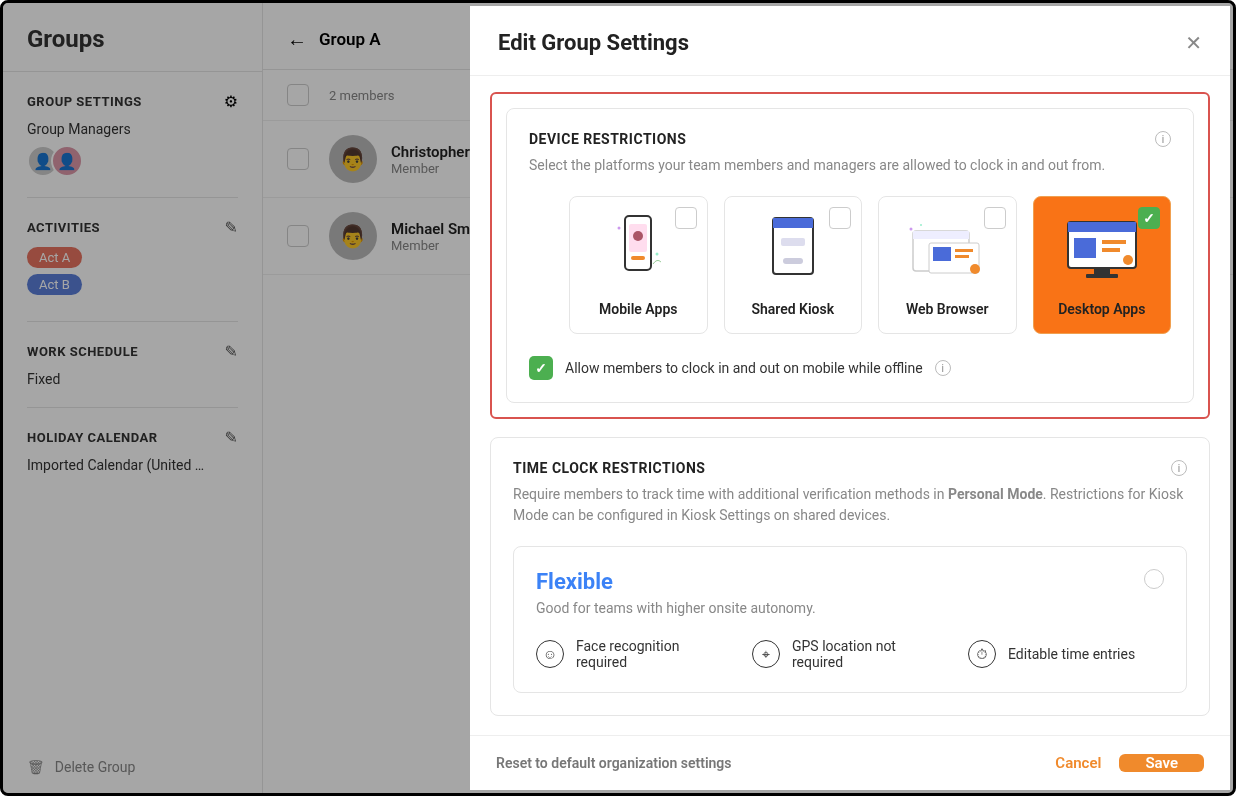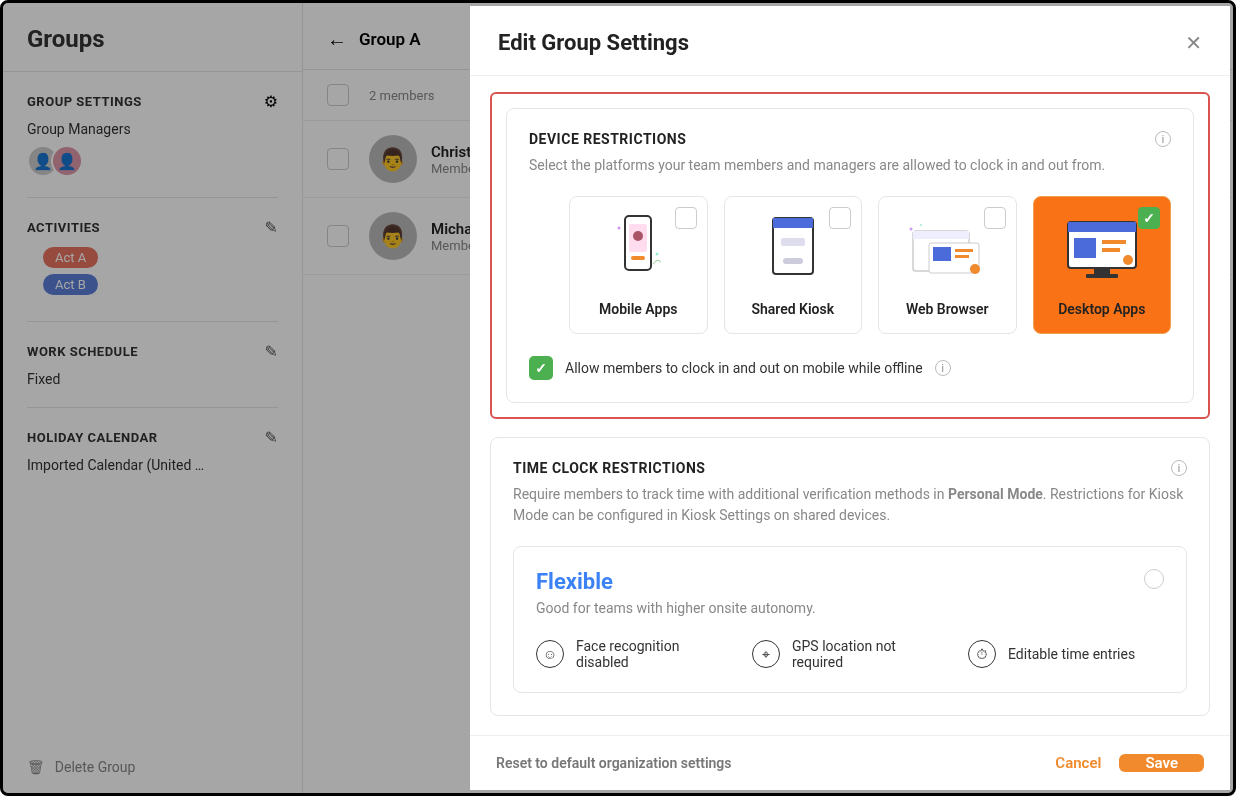--- a/index.html
+++ b/index.html
@@ -1,28 +1,28 @@
 <!DOCTYPE html>
 <html><head>
 <meta charset="utf-8">
 <style>
 * { margin:0; padding:0; box-sizing:border-box; font-family:-apple-system,BlinkMacSystemFont,'Segoe UI',Roboto,sans-serif; }
 body { background:#fff; width:1236px; height:796px; overflow:hidden; position:relative; border:3px solid #000; border-radius:8px; }
 .page { display:flex; height:100%; }
-.sidebar { width:300px; border-right:1px solid #e5e5e5; display:flex; flex-direction:column; }
+.sidebar { width:260px; border-right:1px solid #e5e5e5; display:flex; flex-direction:column; }
 .page-title { font-size:24px; font-weight:700; color:#333; padding:22px 24px 18px; border-bottom:1px solid #e5e5e5; }
 .side-content { padding:20px 24px; flex:1; overflow:auto; }
 .side-row { display:flex; align-items:center; justify-content:space-between; margin-bottom:10px; }
 .side-heading { font-size:13px; font-weight:700; letter-spacing:.5px; color:#333; }
 .side-sub { font-size:14px; color:#333; margin-bottom:8px; }
 .avatars { display:flex; }
 .avatar-sm { width:32px; height:32px; border-radius:50%; background:#ccc; border:2px solid #fff; display:flex; align-items:center; justify-content:center; font-size:16px; }
 .avatars .avatar-sm:nth-child(2){ margin-left:-8px; background:#d9a; }
 .divider { height:1px; background:#e5e5e5; margin:20px 0; }
-.chip { display:inline-block; padding:3px 12px; border-radius:12px; font-size:13px; color:#fff; margin-right:6px; margin-bottom:6px;margin-left:16px; }
+.chip { display:inline-block; padding:3px 12px; border-radius:12px; font-size:13px; color:#fff; margin-right:6px; margin-bottom:6px; }
 .chip.red { background:#e87461; }
 .chip.blue { background:#5b7fd9; }
 .side-text { font-size:14px; color:#333; margin-top:6px; }
 .delete-row { margin-top:auto; padding:18px 24px; display:flex; align-items:center; gap:10px; color:#888; font-size:14px; }
 .main { flex:1; }
 .main-header { display:flex; align-items:center; gap:12px; padding:24px 24px 18px; border-bottom:1px solid #e5e5e5; font-size:17px; font-weight:600; }
 .members-row { display:flex; align-items:center; gap:20px; padding:14px 24px; border-bottom:1px solid #eee; }
 .checkbox-sm { width:22px; height:22px; border:1.5px solid #ccc; border-radius:4px; }
 .member-item { display:flex; align-items:center; gap:14px; }
 .avatar-md { width:48px; height:48px; border-radius:50%; background:#bbb; display:flex; align-items:center; justify-content:center; font-size:22px; }
@@ -237,21 +237,21 @@
       <div class="section-desc">
         <span>Require members to track time with additional verification methods in </span><b>Personal Mode</b><span>. Restrictions for Kiosk Mode can be configured in Kiosk Settings on shared devices.</span>
       </div>
       <div class="option-box">
         <div class="radio"></div>
         <div class="opt-title">Flexible</div>
         <div class="opt-sub">Good for teams with higher onsite autonomy.</div>
         <div class="feat-row">
           <div class="feat">
               <div class="feat-ic">☺</div>
-              <span>Face recognition disabled</span>
+              <span>Face recognition required</span>
             </div>
           <div class="feat">
               <div class="feat-ic">⌖</div>
               <span>GPS location not required</span>
             </div>
           <div class="feat">
               <div class="feat-ic">⏱</div>
               <span>Editable time entries</span>
             </div>
         </div>

